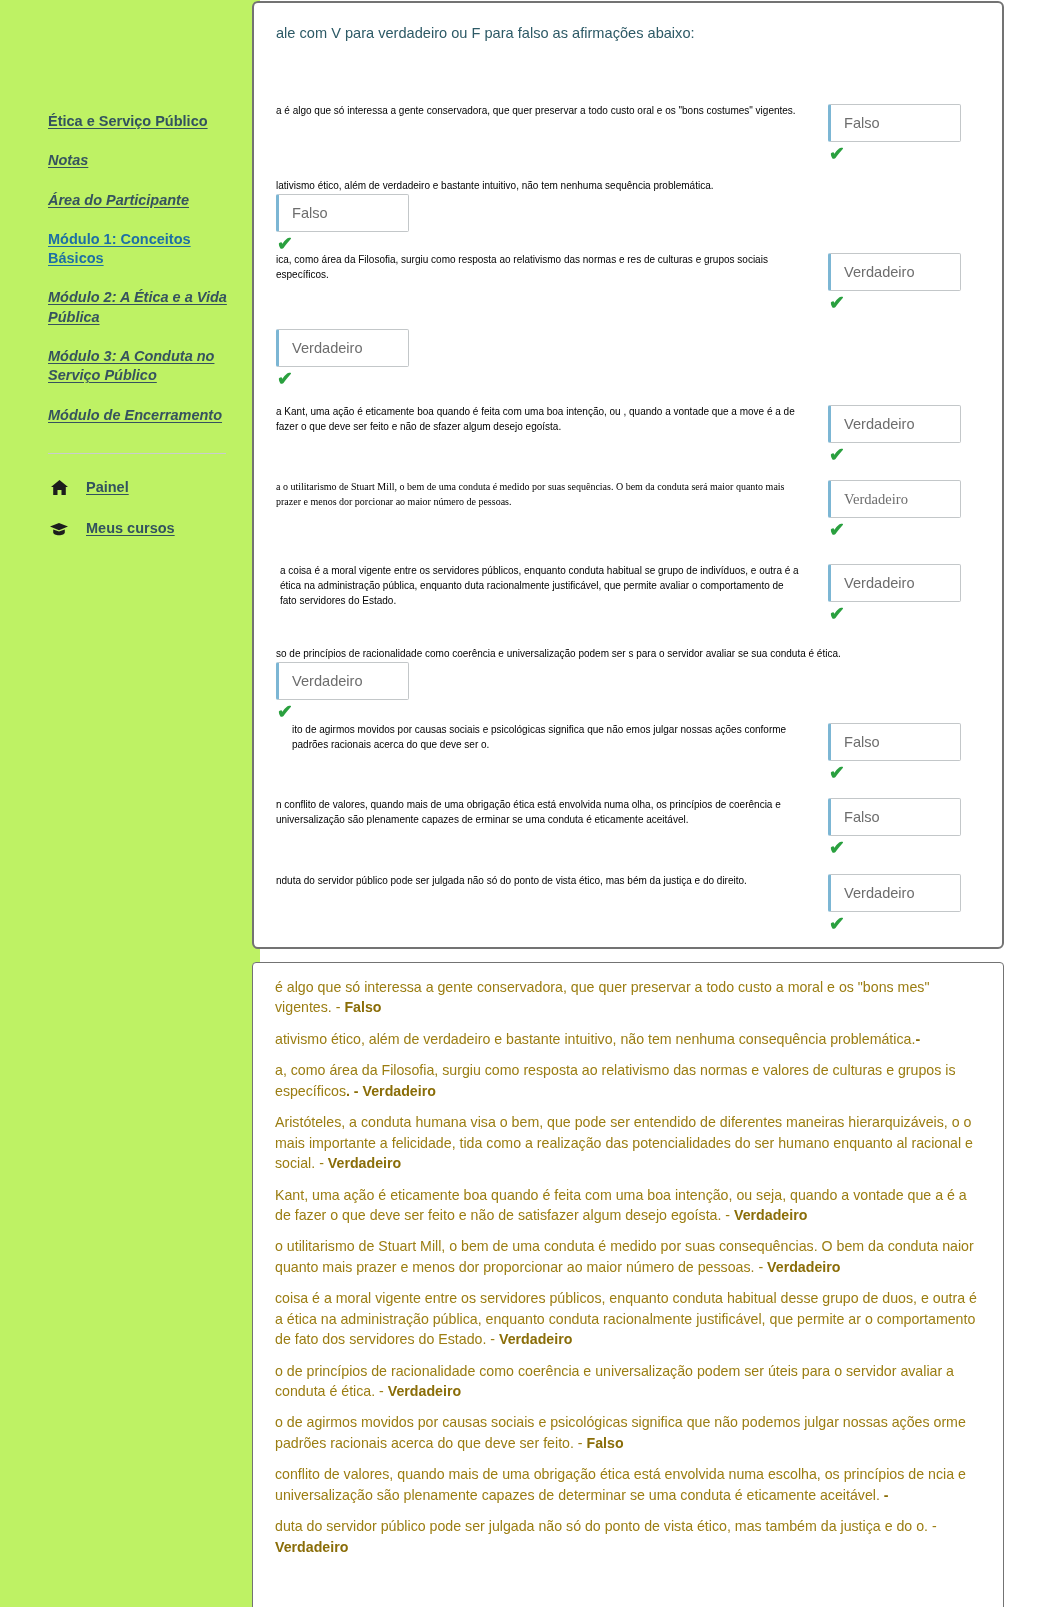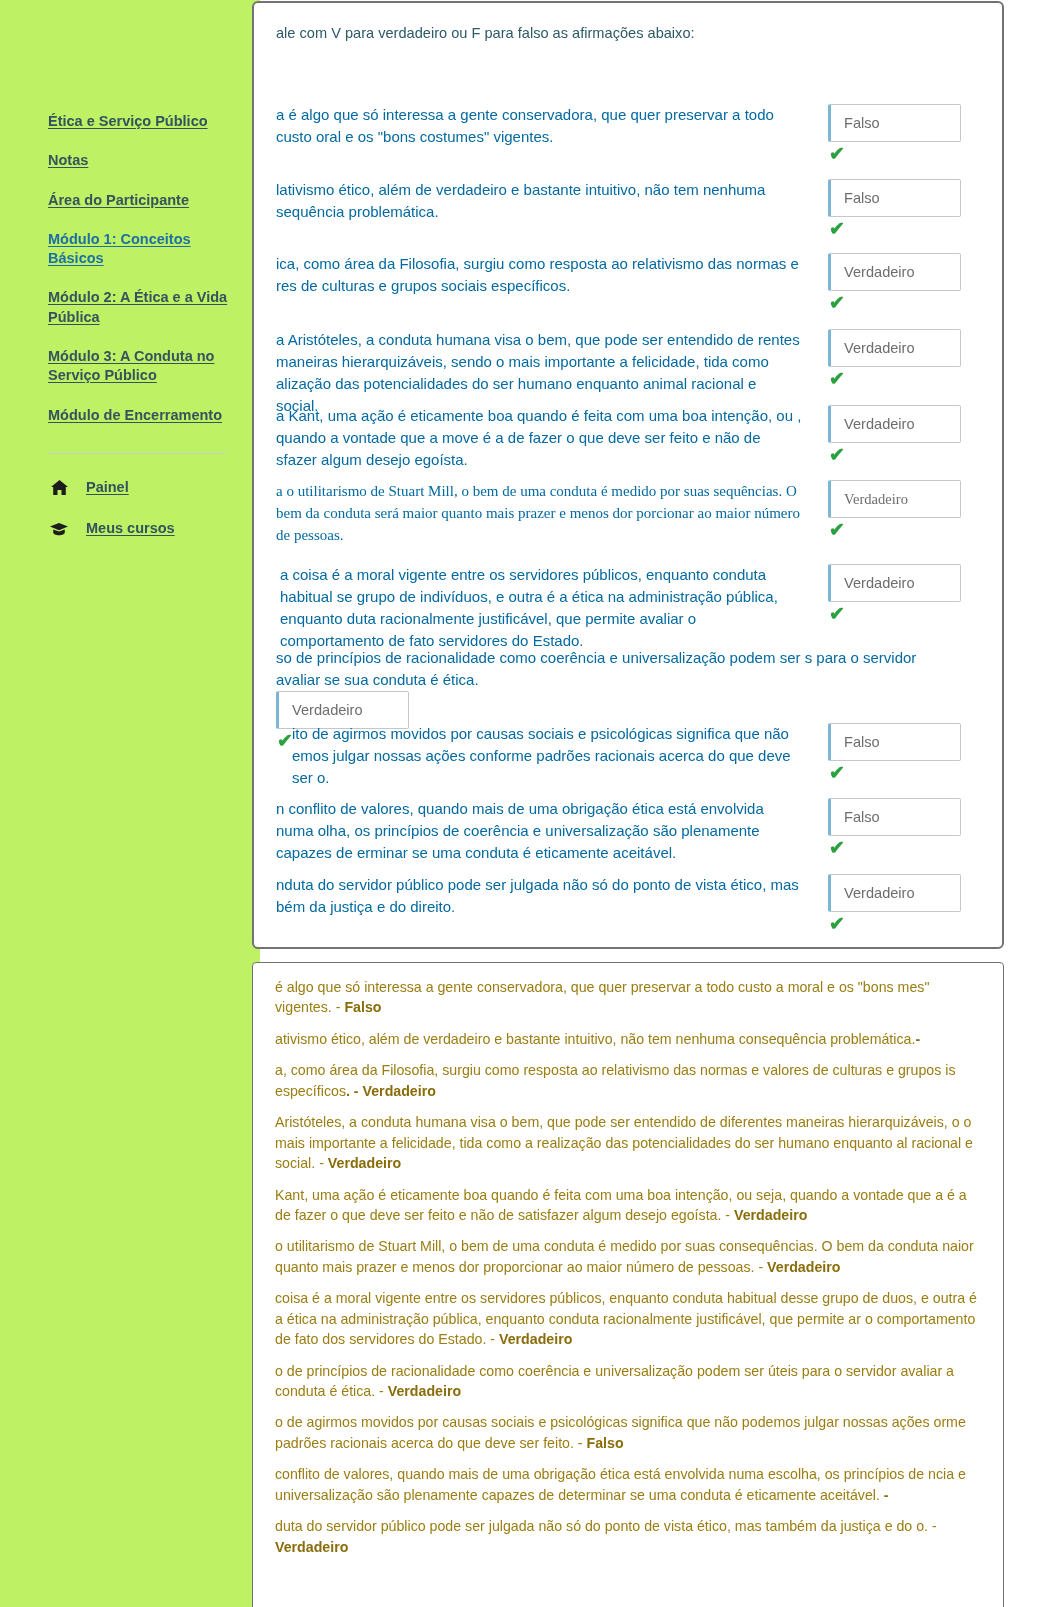--- a/index.html
+++ b/index.html
@@ -25,21 +25,21 @@
     font-size: 14.5px;
     line-height: 1.33;
     color: #32525e;
     text-decoration: underline;
     text-underline-offset: 2px;
     font-weight: 700;
     display: inline-block;
     max-width: 186px;
     cursor: pointer;
   }
-  .nav-link.regular { font-weight: 600; color: #36535e; }
+  .nav-link.regular { font-weight: 600; color: #36535e; font-style: italic; }
   .nav-link.current { color: #1d6fa5; font-weight: 700; }
 
   .nav-sep {
     width: 178px; height: 1px; background: #c9ccce;
     margin: 28px 0 24px 0;
   }
   .nav-bottom { list-style: none; margin: 0; padding: 0; }
   .nav-bottom li { margin: 0 0 22px 0; display: flex; align-items: center; }
   .nav-icon {
     width: 22px; display: inline-flex; justify-content: center;
@@ -70,22 +70,22 @@
     line-height: 1.45;
     padding: 8px 0 0 26px;
   }
   .qrow {
     display: flex;
     align-items: flex-start;
     padding-left: 26px;
   }
   .qtext {
     flex: 1 1 auto;
-    color: #0369a1;
-    font-size: 15px;
+    color: #000000;
+    font-size: 10px;
     line-height: 1.47;
     padding-right: 26px;
   }
   .qanswer {
     flex: 0 0 156px;
     position: relative;
   }
   .select-box {
     width: 133px;
     height: 38px;
@@ -173,36 +173,35 @@
     <div class="quiz-inner">
       <div class="quiz-intro">ale com V para verdadeiro ou F para falso as afirmações abaixo:</div>
       <div id="question-list" style="position: relative;">
           <div class="qrow" style="position: absolute; top: 60px; left: 0px; right: 0px;">
             <div class="qtext">a é algo que só interessa a gente conservadora, que quer preservar a todo custo oral e os "bons costumes" vigentes.</div>
             <div class="qanswer">
               <div class="select-box">Falso</div>
               <span class="tick">✔</span>
             </div>
           </div>
-          <div class="qrow" style="position: absolute; top: 135px; left: 0px; right: 0px;">
+          <div class="qrow" style="position: absolute; top: 135px; left: 0px; right: 0px; flex-direction: column;">
             <div class="qtext">lativismo ético, além de verdadeiro e bastante intuitivo, não tem nenhuma sequência problemática.</div>
             <div class="qanswer">
               <div class="select-box">Falso</div>
               <span class="tick">✔</span>
             </div>
           </div>
           <div class="qrow" style="position: absolute; top: 209px; left: 0px; right: 0px;">
             <div class="qtext">ica, como área da Filosofia, surgiu como resposta ao relativismo das normas e res de culturas e grupos sociais específicos.</div>
             <div class="qanswer">
               <div class="select-box">Verdadeiro</div>
               <span class="tick">✔</span>
             </div>
           </div>
           <div class="qrow" style="position: absolute; top: 285px; left: 0px; right: 0px;">
-            <div class="qtext">a Aristóteles, a conduta humana visa o bem, que pode ser entendido de rentes maneiras hierarquizáveis, sendo o mais importante a felicidade, tida como alização das potencialidades do ser humano enquanto animal racional e social.</div>
             <div class="qanswer">
               <div class="select-box">Verdadeiro</div>
               <span class="tick">✔</span>
             </div>
           </div>
           <div class="qrow" style="position: absolute; top: 361px; left: 0px; right: 0px;">
             <div class="qtext">a Kant, uma ação é eticamente boa quando é feita com uma boa intenção, ou , quando a vontade que a move é a de fazer o que deve ser feito e não de sfazer algum desejo egoísta.</div>
             <div class="qanswer">
               <div class="select-box">Verdadeiro</div>
               <span class="tick">✔</span>

